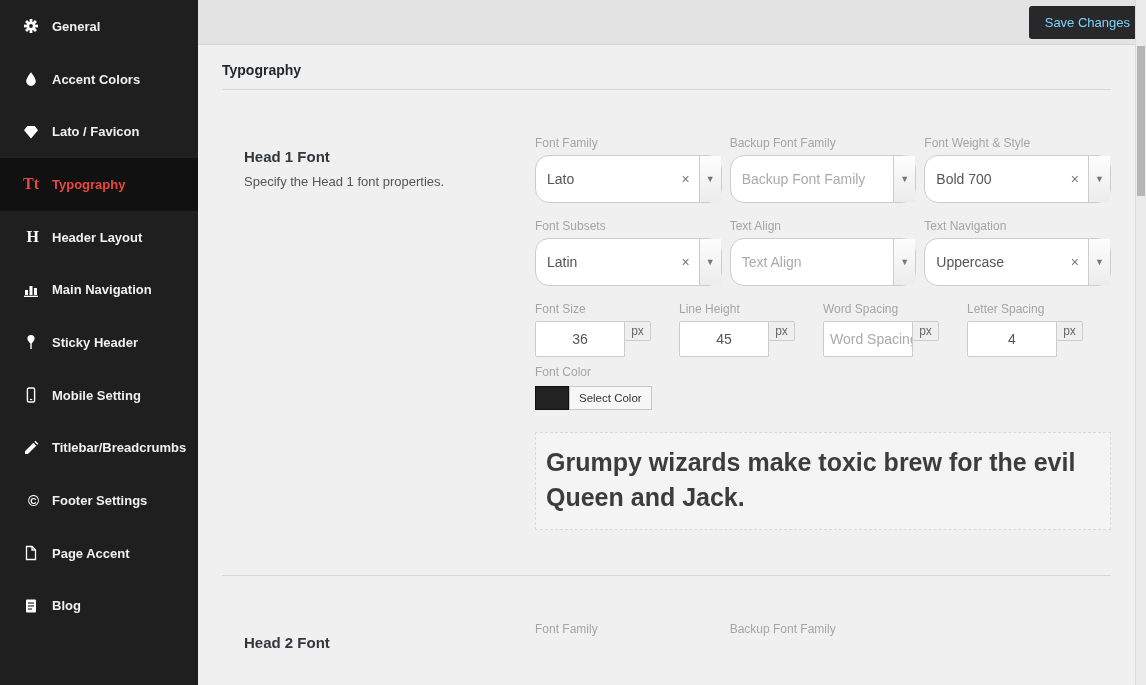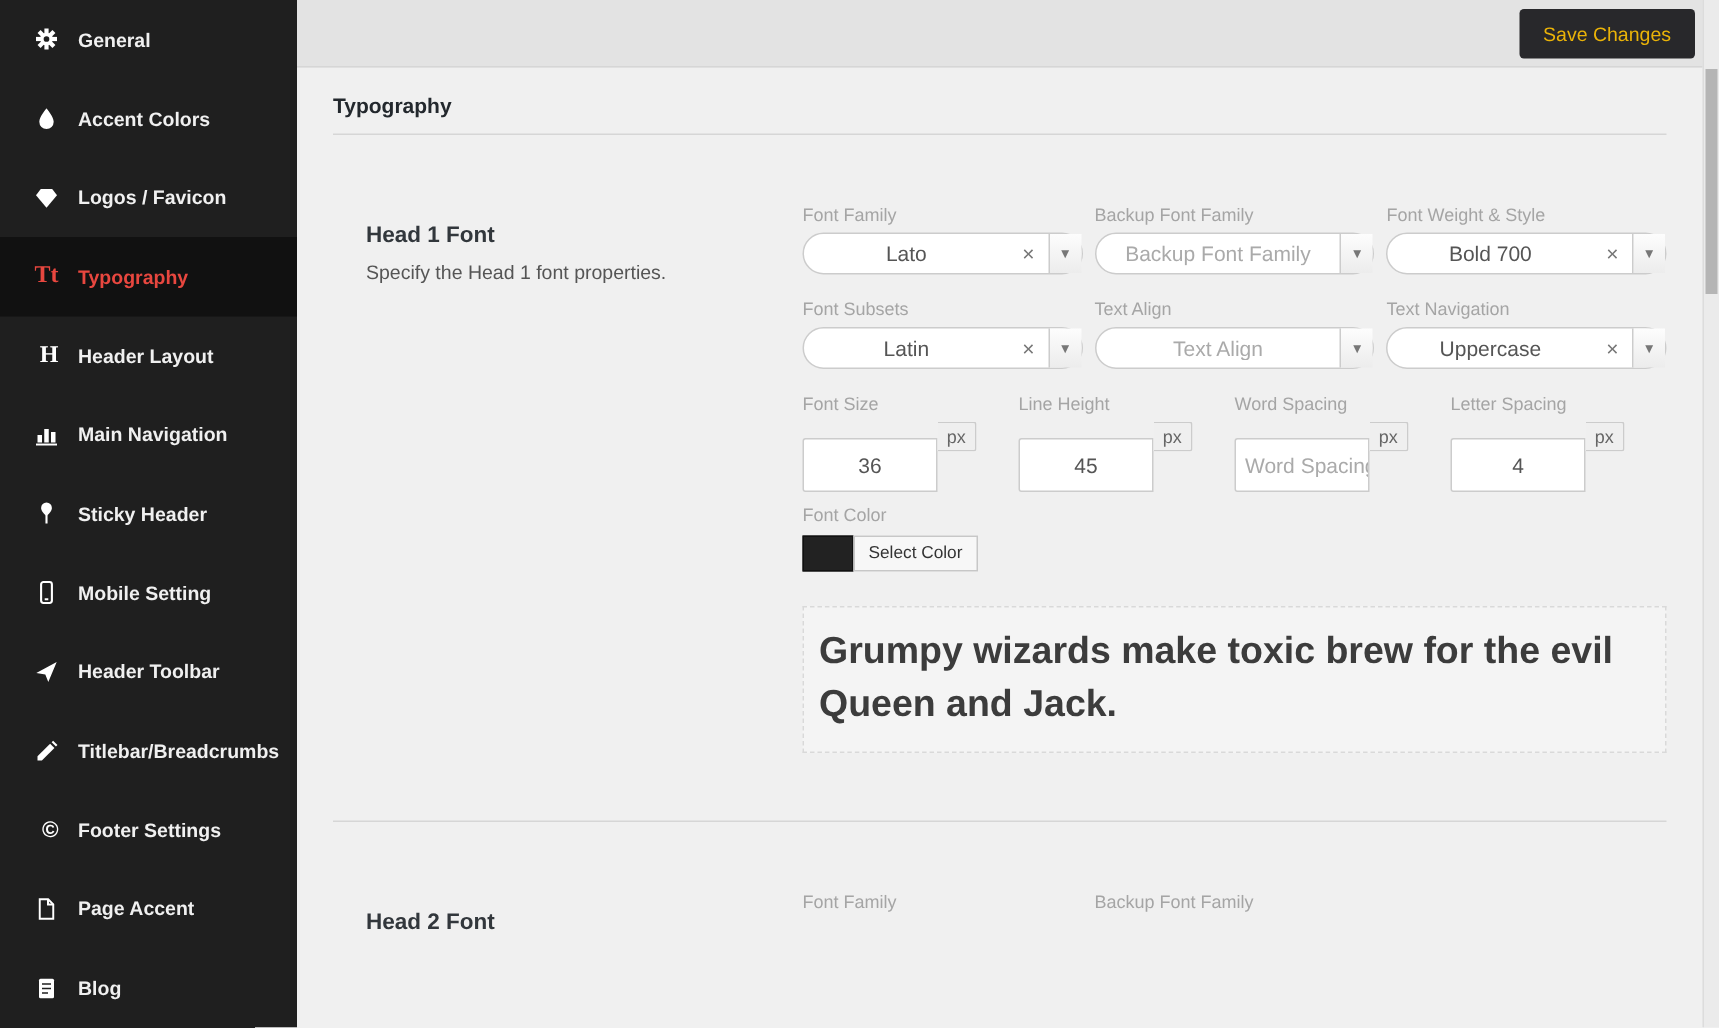--- a/index.html
+++ b/index.html
@@ -12,21 +12,21 @@
                color:#f0f0f0; font-size:13px; font-weight:600; cursor:pointer; }
   .side-item.active { background:#111; color:#e8473f; }
   .side-icon { width:22px; display:flex; justify-content:flex-end; align-items:center; flex:0 0 22px; }
   .glyph-icon { font-size:15px; color:#fff; line-height:1; }
   .serif-glyph { font-family:"Liberation Serif", serif; font-weight:bold; font-size:16px; color:#fff; }
   .side-item.active .serif-glyph { color:#e8473f; }
 
   
   .topbar { position:absolute; left:198px; right:0; top:0; height:45px; background:#e3e3e3;
             border-bottom:1px solid #d6d6d6; display:flex; align-items:center; justify-content:flex-end; }
-  .save-btn { margin-right:16px; background:#28282b; color:#eab308; font-size:13px; border:none;
+  .save-btn { background:#28282b; color:#7dd3fc; font-size:13px; border:none;
               border-radius:3px; padding:9px 16px; cursor:pointer; font-family:inherit; }
 
   
   .scrollbar { position:absolute; right:0; top:0; bottom:0; width:11px; background:#ebebeb;
                border-left:1px solid #dcdcdc; z-index:6; }
   .scroll-thumb { position:absolute; top:46px; left:1px; width:8px; height:150px; background:#b5b5b5; }
 
   
   .content { position:absolute; left:198px; right:11px; top:45px; bottom:0; overflow:hidden; }
   .page-title-wrap { margin:0 24px; padding:17px 0 11px; border-bottom:1px solid #d6d6d6; }
@@ -34,34 +34,34 @@
 
   .section { display:flex; padding:46px 24px 0 24px; }
   .section-info { width:313px; flex:0 0 313px; padding:12px 30px 0 22px; }
   .section-title { font-size:15px; font-weight:bold; color:#32373c; }
   .section-desc { font-size:13px; color:#555; margin-top:9px; }
 
   .fields { flex:1; max-width:578px; display:grid; grid-template-columns:1fr 1fr 1fr; column-gap:8px; }
   .field { margin-bottom:16px; }
   .field-label { font-size:12px; color:#a5a5a5; margin-bottom:5px; }
 
-  .select { height:28px; background:#fff; border:1px solid #ccc; border-radius:14px;
-            display:flex; align-items:center; cursor:pointer;text-align:center; }
+  .select { height:48px; background:#fff; border:1px solid #ccc; border-radius:14px;
+            display:flex; align-items:center; cursor:pointer; }
   .select .val { flex:1; padding:0 11px; font-size:14px; color:#555; white-space:nowrap; overflow:hidden; }
   .select .val.placeholder { color:#aaa; }
   .select .clear { color:#777; font-size:14px; padding:0 9px; cursor:pointer; }
   .select .arrow { width:22px; align-self:stretch; border-left:1px solid #ccc;
                    background:linear-gradient(#fdfdfd,#ececec); display:flex; align-items:center;
                    justify-content:center; font-size:9px; color:#777; }
 
   .num-row { grid-column:1 / -1; display:flex; gap:28px; margin-bottom:8px; }
   .num-field { width:116px; }
   .input-group { display:flex; }
   .num-input { width:90px; height:36px; border:1px solid #ccc; border-radius:2px 0 0 2px;
-               background:#fff; text-align:center; font-size:14px; color:#555; font-family:inherit;margin-top:11px; }
+               background:#fff; text-align:center; font-size:14px; color:#555; font-family:inherit; }
   .num-input.left { text-align:left; padding-left:6px; }
   .num-input::placeholder { color:#aaa; }
   .unit { width:26px; height:20px; border:1px solid #ccc; border-left:none; border-radius:0 2px 2px 0;
           background:#efefef; display:flex; align-items:center; justify-content:center;
           font-size:12px; color:#666; }
 
   .color-field { grid-column:1 / -1; margin-bottom:18px; }
   .color-control { display:inline-flex; margin-top:2px; }
   .swatch { width:34px; height:24px; background:#222; border:1px solid #111; }
   .select-color-btn { height:24px; border:1px solid #c7c7c7; background:#f7f7f7; font-size:11.5px;
@@ -102,21 +102,21 @@
     </span>
     <span>Accent Colors</span>
   </div>
 
   <div class="side-item">
     <span class="side-icon">
       <svg width="16" height="16" viewBox="0 0 16 16">
           <path d="M4.2 2h7.6L15 6.2 8 14.5 1 6.2Z" fill="#fff"></path>
         </svg>
     </span>
-    <span>Logos / Favicon</span>
+    <span>Lato / Favicon</span>
   </div>
 
   <div class="side-item active">
     <span class="side-icon">
       <span class="serif-glyph">Tt</span>
     </span>
     <span>Typography</span>
   </div>
 
   <div class="side-item">
@@ -153,28 +153,20 @@
   <div class="side-item">
     <span class="side-icon">
       <svg width="16" height="16" viewBox="0 0 16 16">
           <rect x="4.4" y="1" width="7.2" height="14" rx="1.6" fill="none" stroke="#fff" stroke-width="1.4"></rect>
           <line x1="6.8" y1="12.5" x2="9.2" y2="12.5" stroke="#fff" stroke-width="1.2"></line>
         </svg>
     </span>
     <span>Mobile Setting</span>
   </div>
 
-  <div class="side-item">
-    <span class="side-icon">
-      <svg width="16" height="16" viewBox="0 0 16 16">
-          <path d="M1.2 8.6 14.8 1.4 9.2 14.6 7.2 9.6Z" fill="#fff"></path>
-        </svg>
-    </span>
-    <span>Header Toolbar</span>
-  </div>
 
   <div class="side-item">
     <span class="side-icon">
       <svg width="16" height="16" viewBox="0 0 16 16">
           <path d="M2 11.2 10.4 2.8l2.9 2.9L4.9 14H2Z" fill="#fff"></path>
           <path d="M11.4 1.8l2.9 2.9 1-1L12.4.8Z" fill="#fff"></path>
         </svg>
     </span>
     <span>Titlebar/Breadcrumbs</span>
   </div>

